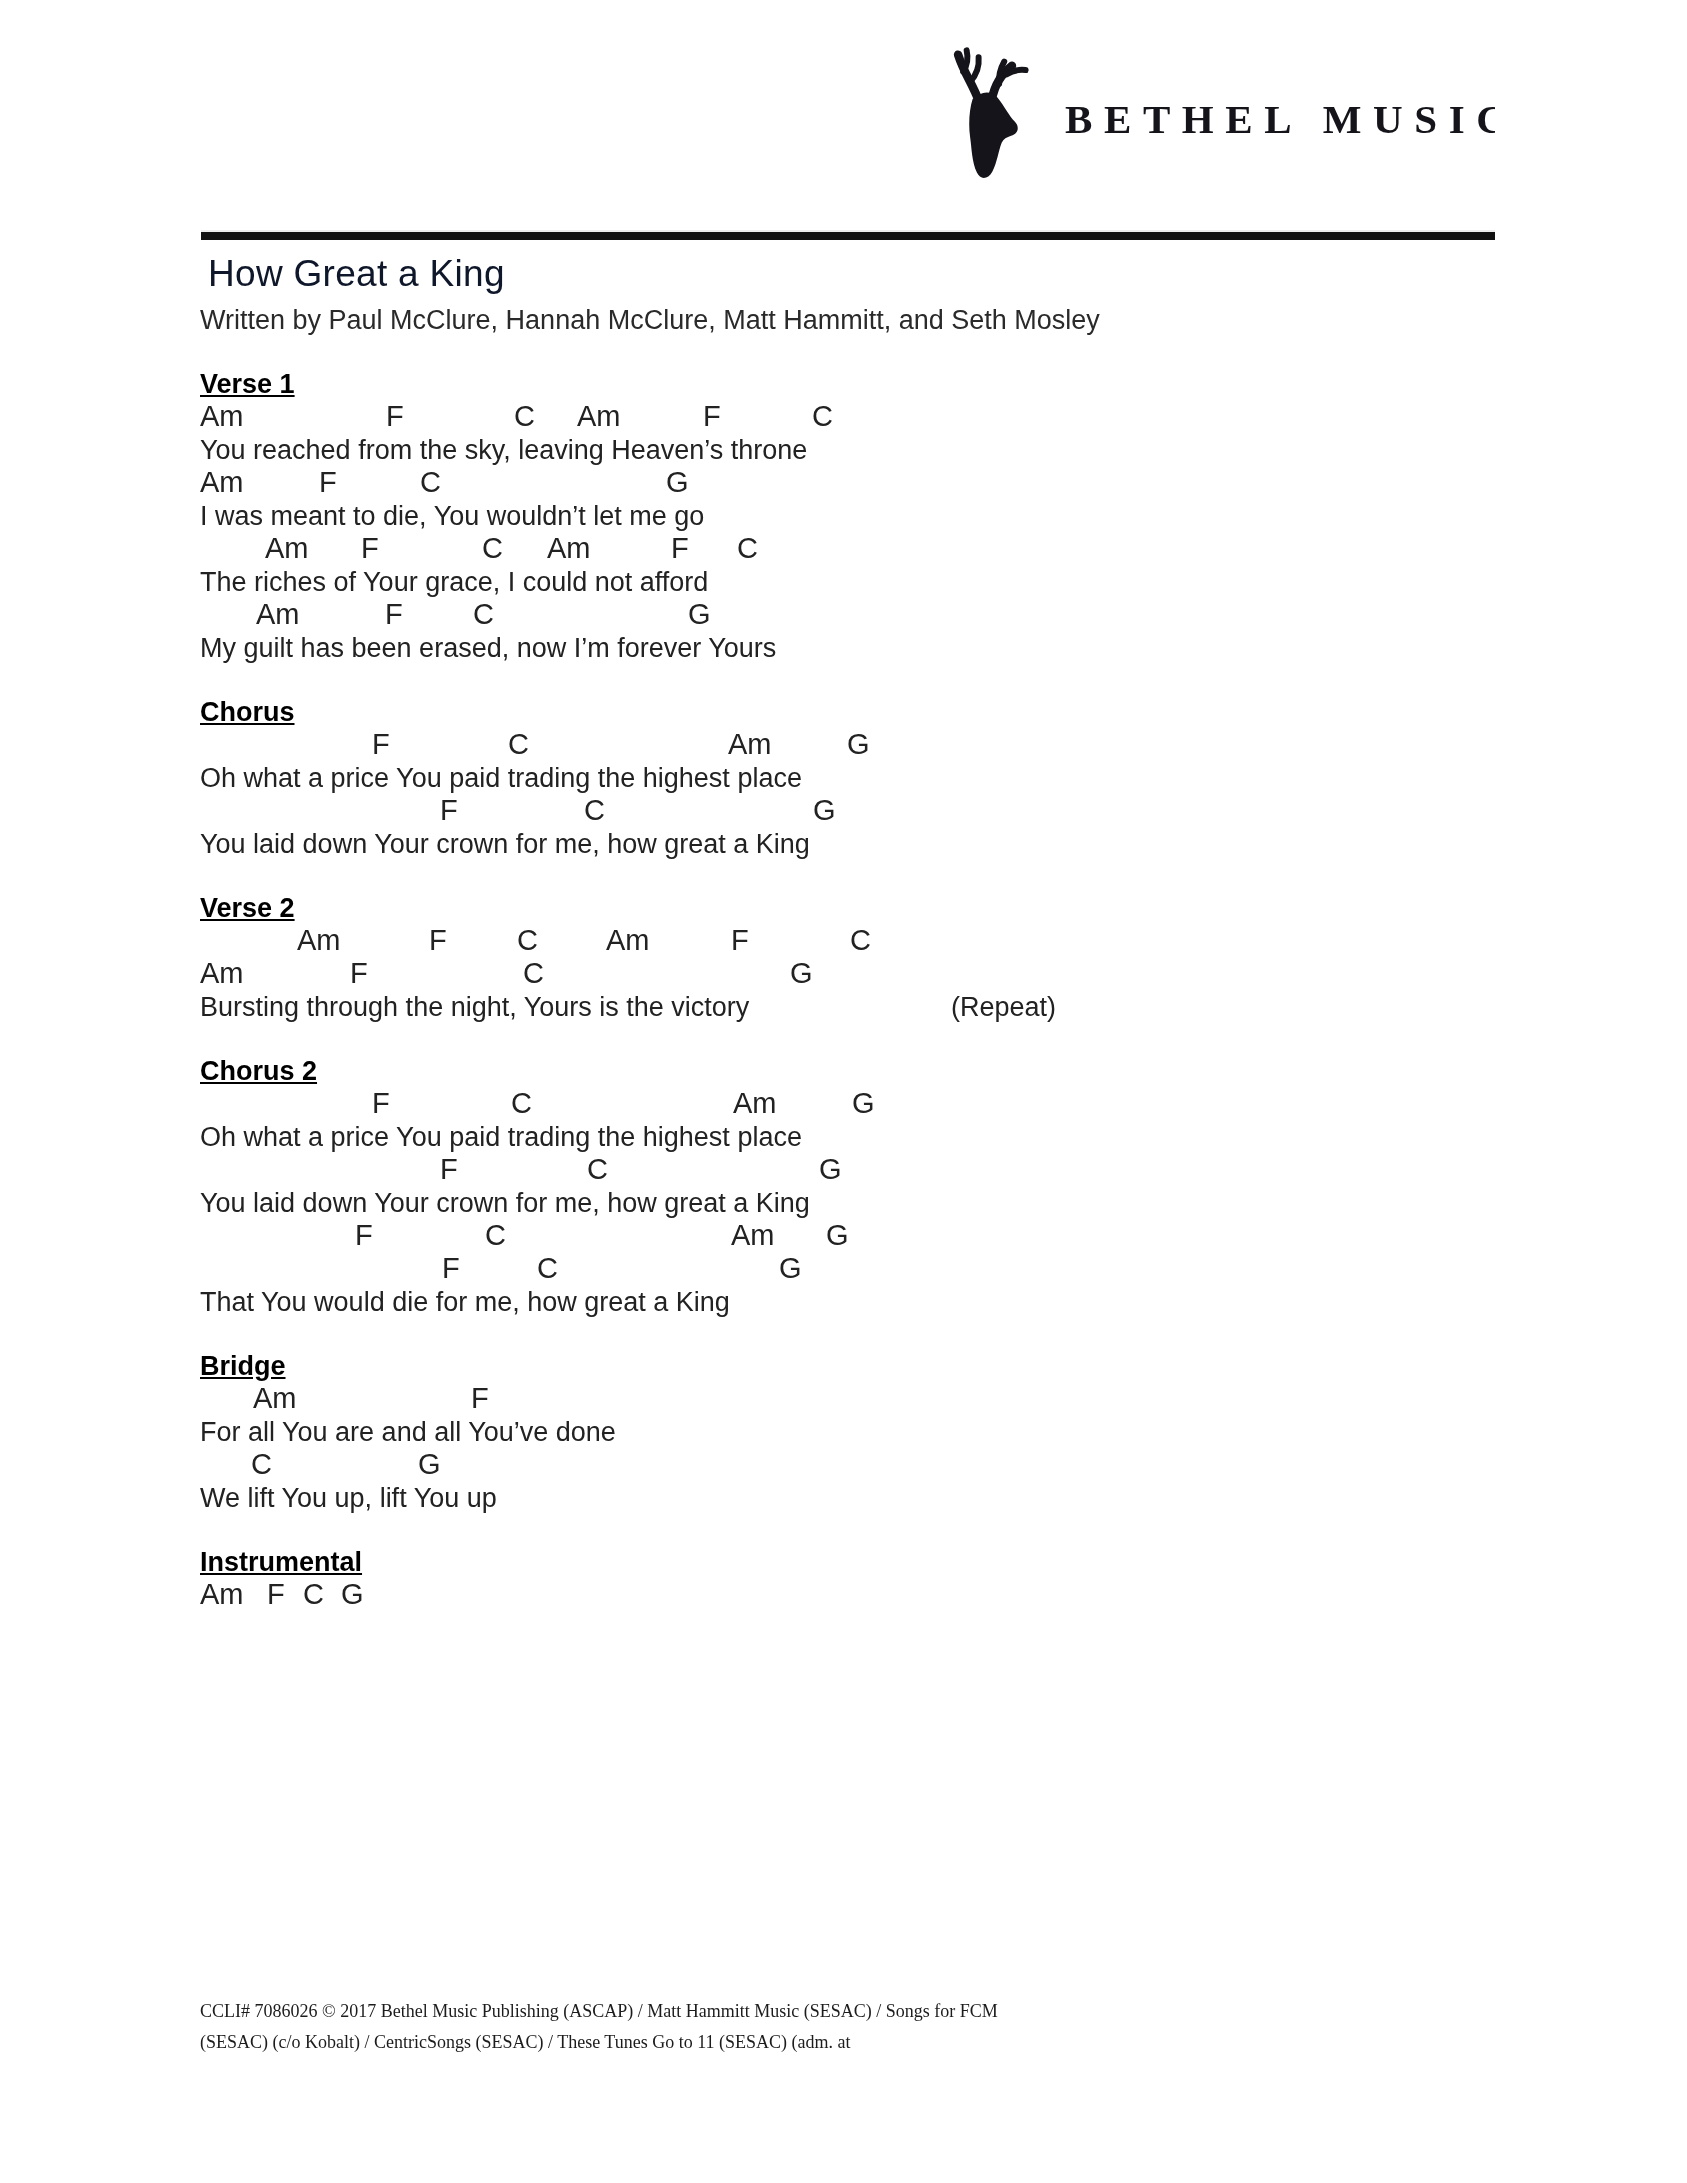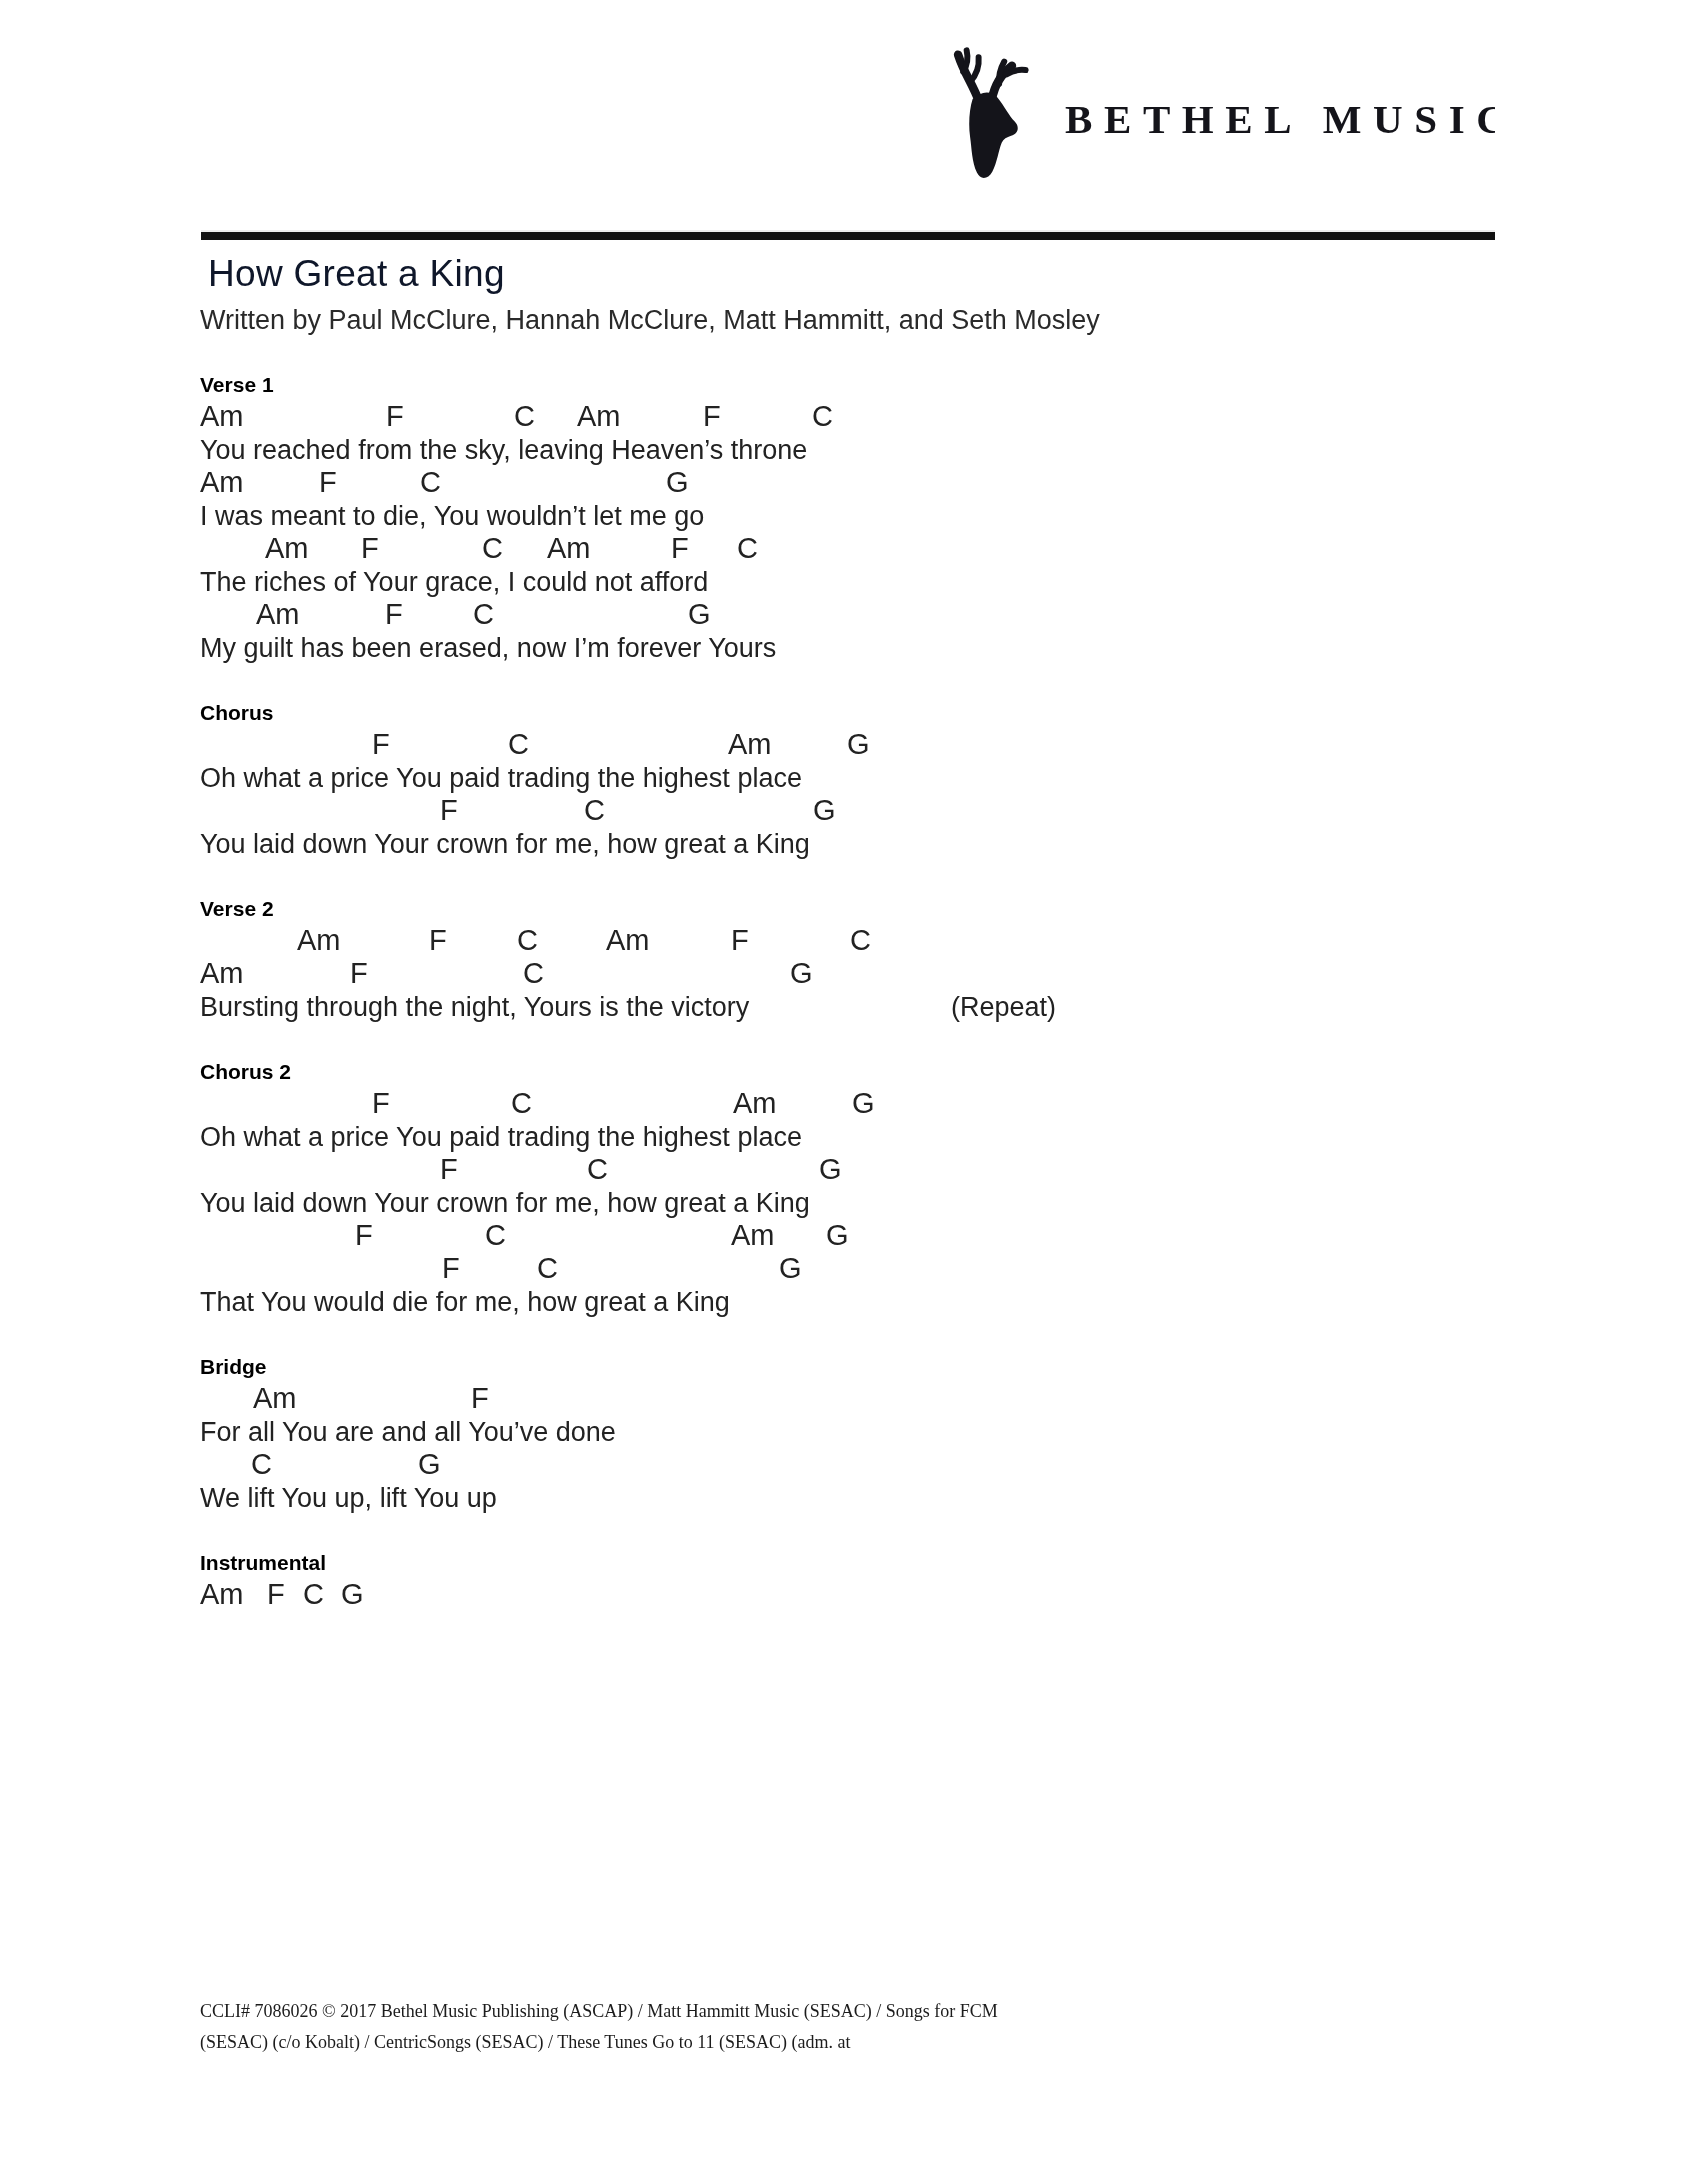--- a/index.html
+++ b/index.html
@@ -42,22 +42,22 @@
     font-size:37px; line-height:45px;
     font-weight:normal; color:#0f172a;
     letter-spacing:0.3px;
   }
   .byline {
     margin-top:3.5px;
     font-size:27px; line-height:33px; color:#2a2a2a;
   }
   .section { margin-top:31px; }
   .heading {
-    font-size:21px; line-height:33px;
-    font-weight:bold; color:#000;
+    font-size:27px; line-height:33px;
+    font-weight:bold; color:#000;text-decoration:underline;
   }
   .chordline { position:relative; height:33px; font-size:29px; }
   .chord { position:absolute; bottom:0.6px; white-space:pre; color:#222; }
   .lyric {
     position:relative;
     height:33px; line-height:33px;
     font-size:27px; color:#222; white-space:pre;
   }
   .suffix { position:absolute; bottom:0; line-height:33px; }
   

